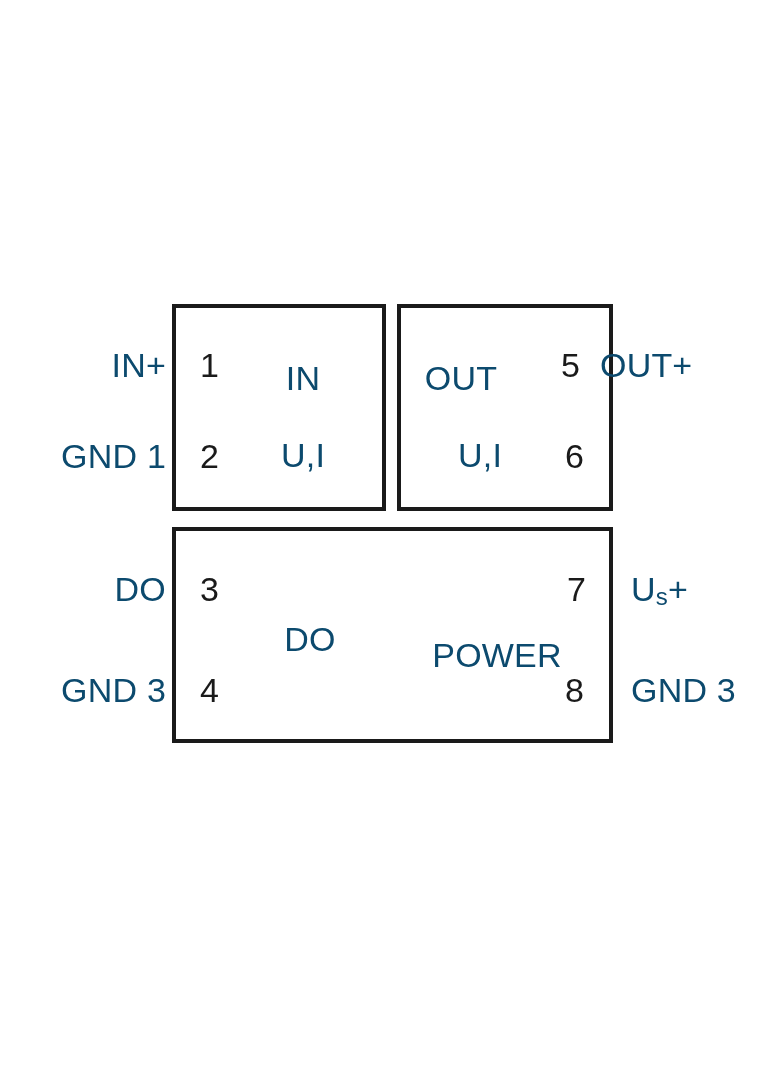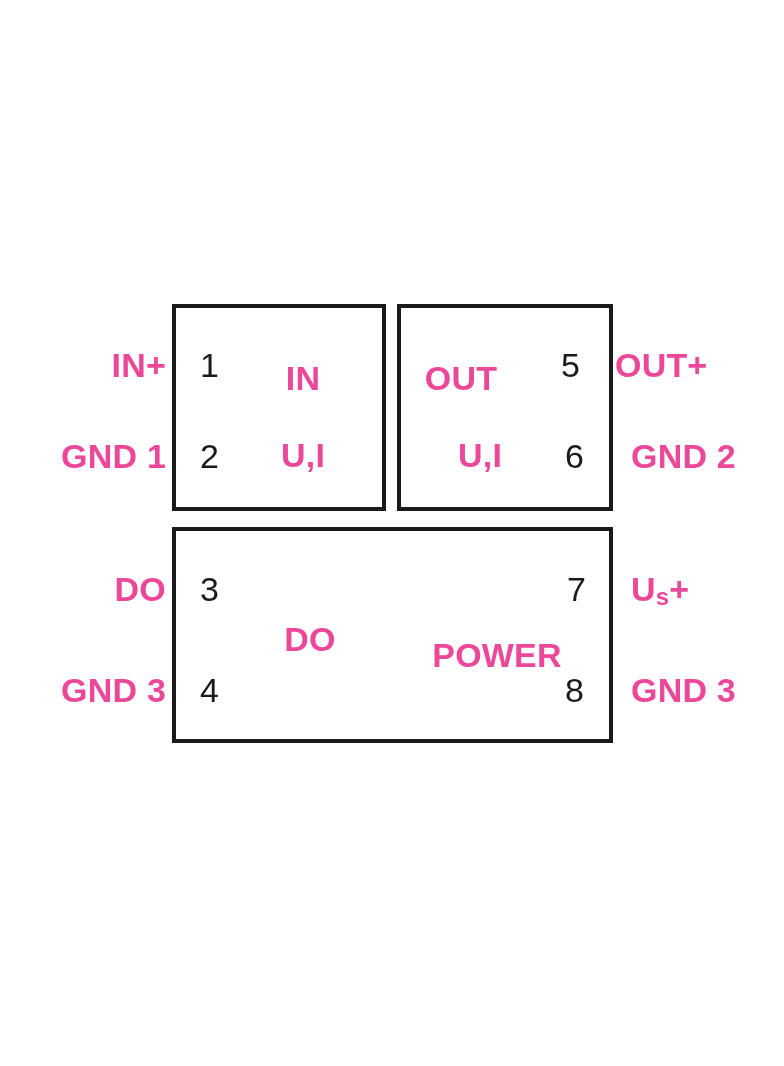--- a/index.html
+++ b/index.html
@@ -50,23 +50,23 @@
     width: 441px;
     height: 216px;
   }
 
   
   .txt {
     position: absolute;
     font-size: 34px;
     line-height: 1;
     white-space: nowrap;
-    font-weight: 700;
+    font-weight: 400;
     letter-spacing: 0.2px;
-    color: #ec4899;
+    color: #0c4a6e;
   }
   .num {
     position: absolute;
     font-size: 34px;
     line-height: 1;
     white-space: nowrap;
     color: #1a1a1a;
   }
   .lbl-left {
     text-align: right;
@@ -111,25 +111,24 @@
   <div class="txt ctr" style="left:303px; top:455px;">U,I</div>
 
   <div class="box" id="box-out"></div>
 
   <div class="txt ctr" style="left:461px; top:378px;">OUT</div>
 
   <div class="txt ctr" style="left:480px; top:455px;">U,I</div>
 
   <div class="num mid-y" style="left:561px; top:365px;">5</div>
 
-  <div class="txt lbl-right" style="left:615px; top:365px;">OUT+</div>
+  <div class="txt lbl-right" style="left:600px; top:365px;">OUT+</div>
 
   <div class="num mid-y" style="left:565px; top:456px;">6</div>
 
-  <div class="txt lbl-right" style="left:631px; top:456px;">GND 2</div>
 
   <div class="box" id="box-power"></div>
 
   <div class="txt lbl-left" style="left:166px; top:589px;">DO</div>
 
   <div class="num mid-y" style="left:200px; top:589px;">3</div>
 
   <div class="txt lbl-left" style="left:166px; top:690px;">GND 3</div>
 
   <div class="num mid-y" style="left:200px; top:690px;">4</div>

